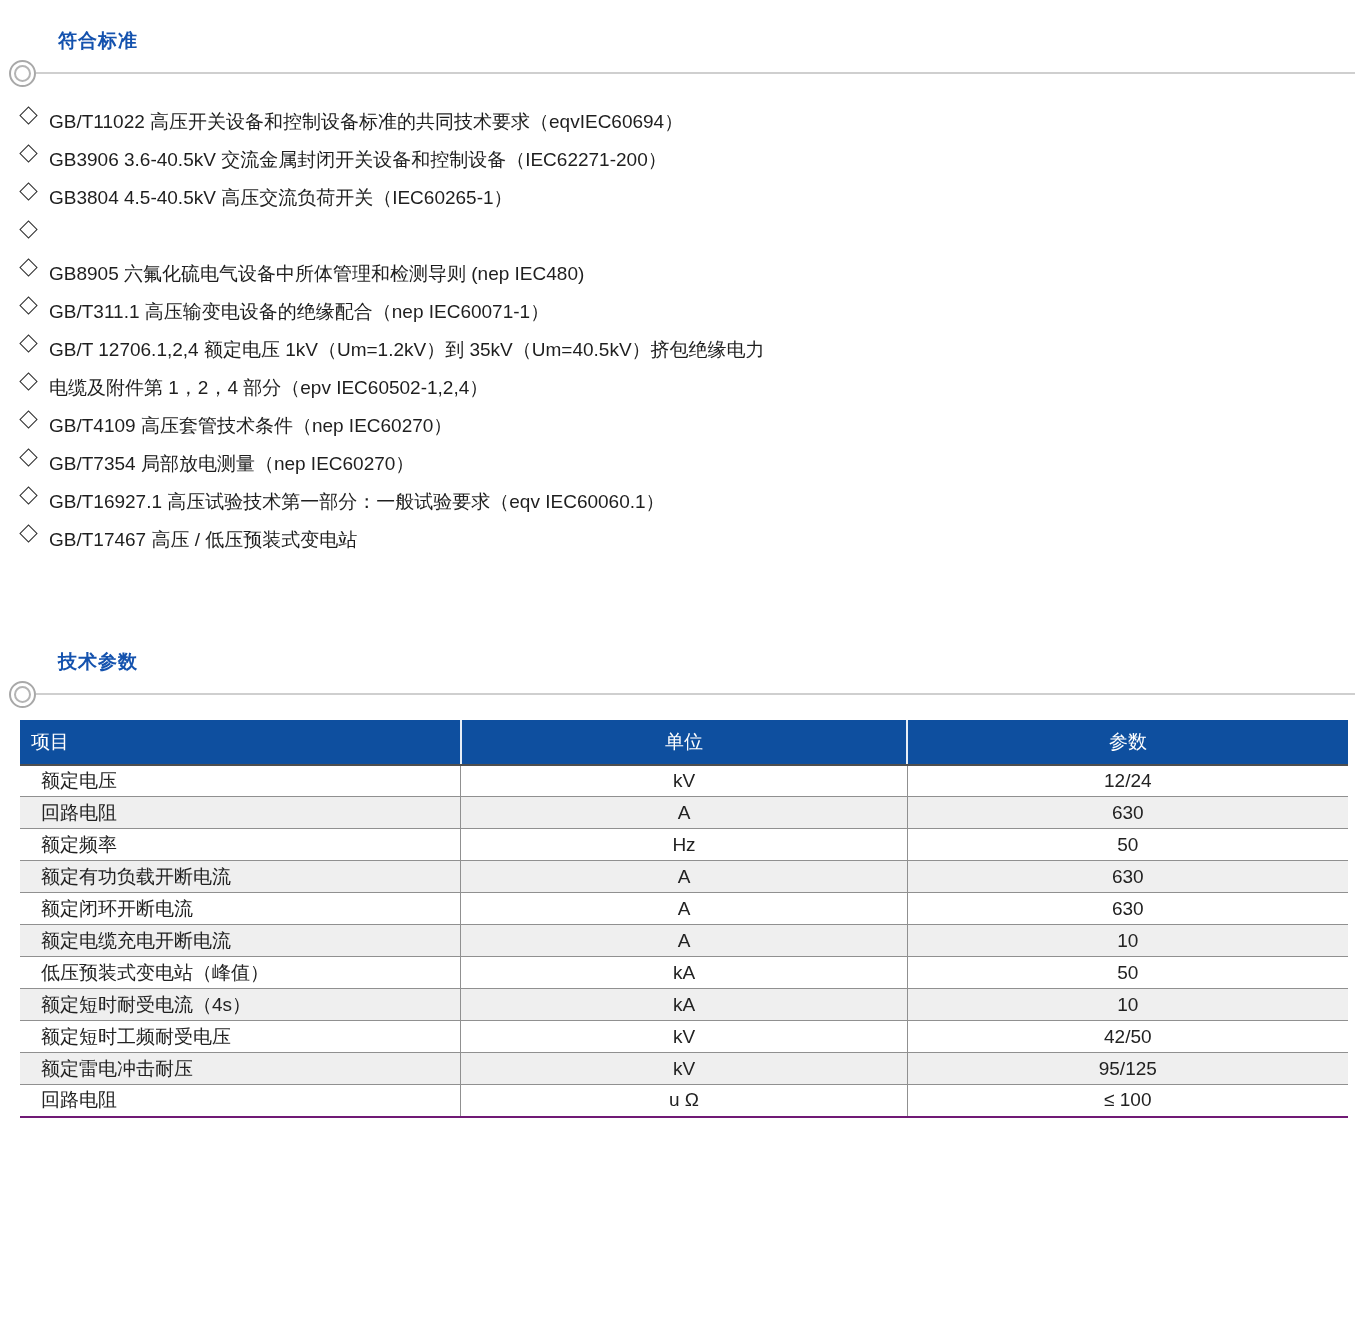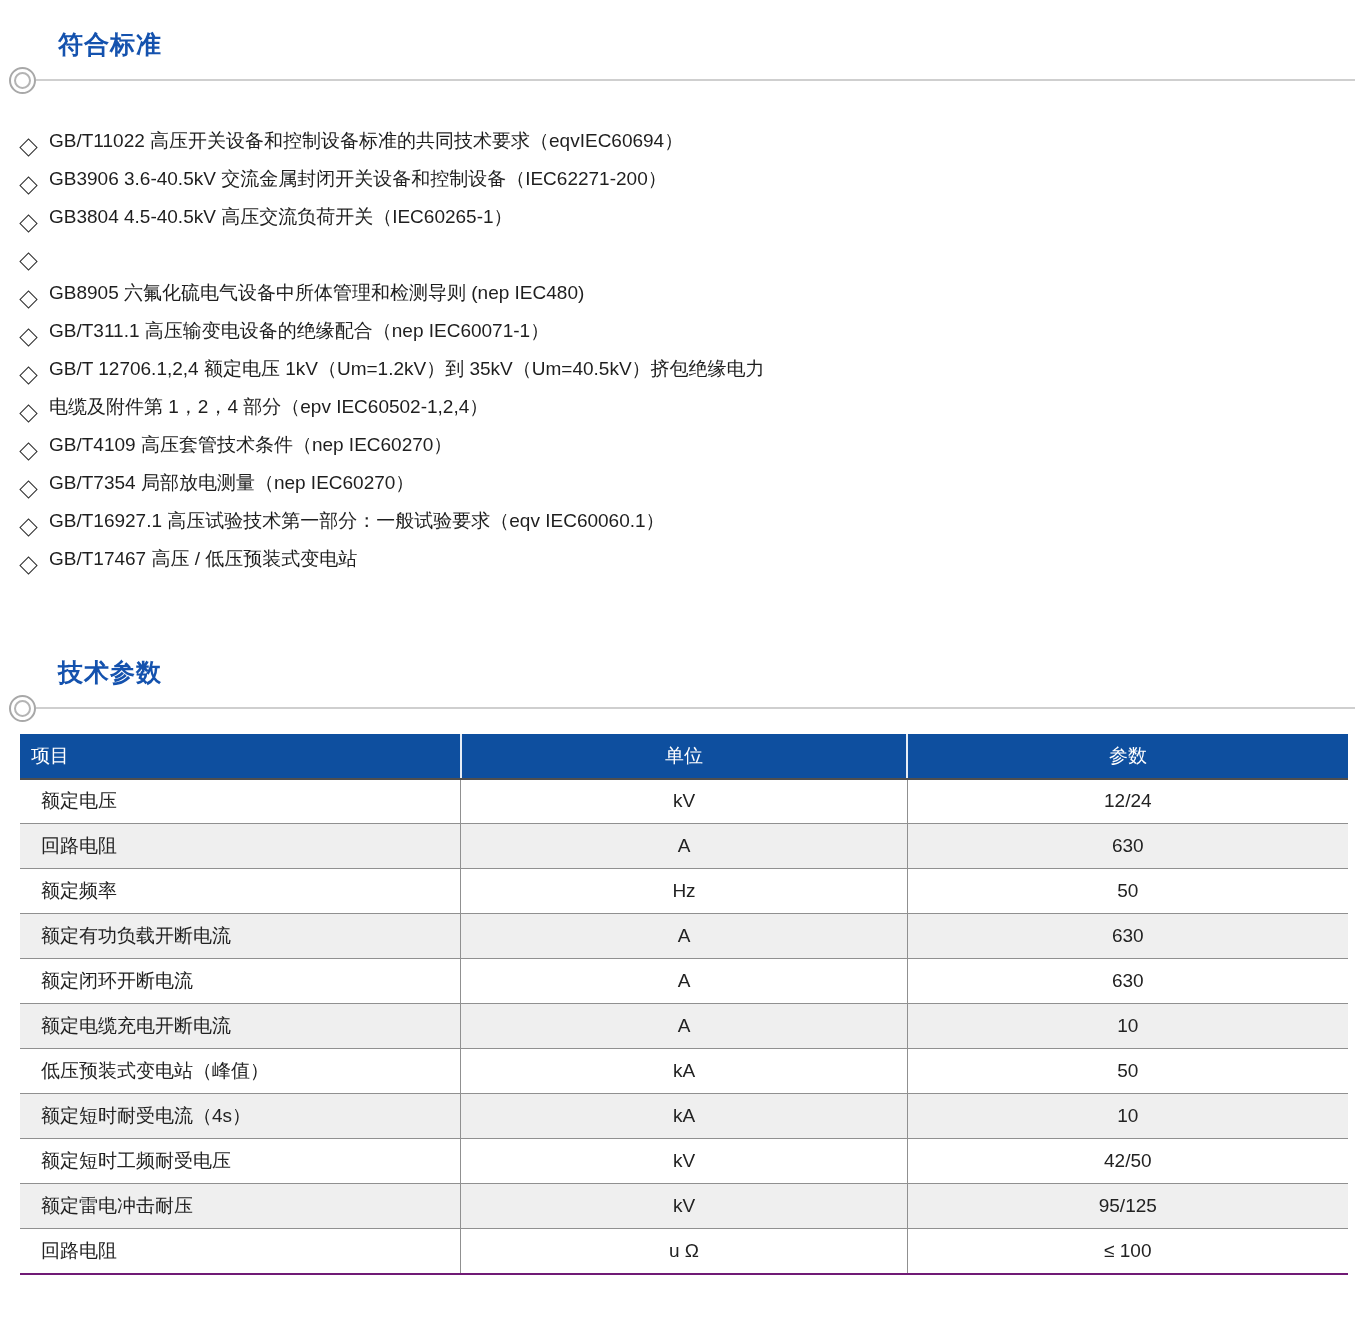--- a/index.html
+++ b/index.html
@@ -11,52 +11,52 @@
     --text-dark:#1e1e1e;
   }
   *{box-sizing:border-box;}
   html,body{margin:0;padding:0;}
   body{
     width:1368px;height:1336px;background:#ffffff;overflow:hidden;
     font-family:"Liberation Sans","DejaVu Sans",sans-serif;
     -webkit-font-smoothing:antialiased;
   }
   .sec-title{
-    margin:0 11px 0 58px;font-size:25px;font-weight:700;
+    margin:0 11px 0 58px;font-size:19px;font-weight:700;
     color:var(--title-blue);line-height:1.15;letter-spacing:1px;
   }
   .sec-rule{display:flex;align-items:center;margin-top:8px;padding-left:9px;height:27px;}
   .ring-outer{
     width:27px;height:27px;border:2px solid #a8a8a8;border-radius:50%;
     display:flex;align-items:center;justify-content:center;background:#fff;flex:none;
   }
   .ring-inner{width:17px;height:17px;border:2px solid #b4b4b4;border-radius:50%;}
   .rule-line{flex:1;height:2px;background:var(--line-gray);margin-right:13px;}
 
   .sec-standards{padding-top:30px;}
   .std-list{margin-top:22px;padding-left:20px;}
-  .std-item{display:flex;align-items:flex-end;height:38px;font-size:19px;color:var(--text-dark);}
+  .std-item{display:flex;align-items:flex-start;height:38px;font-size:19px;color:var(--text-dark);}
   .bullet{
     width:13px;height:13px;border:1.5px solid #2e2e2e;transform:rotate(45deg);
     margin:0 14px 0 2px;flex:none;background:transparent;
   }
   .std-text{white-space:nowrap;}
 
   .sec-parameters{margin-top:86px;}
   .tbl-wrap{margin:12px 20px 0 20px;}
   table{width:100%;border-collapse:collapse;table-layout:fixed;}
   th{
     height:45px;background:var(--hdr-blue);color:#ffffff;
     font-size:19px;font-weight:400;text-align:center;
     border-bottom:2px solid #4f4f4f;
   }
   th:first-child{text-align:left;padding-left:11px;}
   th + th{border-left:2px solid rgba(255,255,255,0.9);}
   tbody td{
-    height:45px;font-size:19px;color:#222222;text-align:center;
+    height:32px;font-size:19px;color:#222222;text-align:center;
     border-bottom:1px solid var(--border-gray);
   }
   tbody td:first-child{text-align:left;padding-left:21px;}
   td + td{border-left:1px solid var(--border-gray);}
   tbody tr:nth-child(even){background:var(--row-gray);}
   tbody tr:last-child td{border-bottom:2px solid #701a75;}
 </style>
 </head>
 <body>
 

